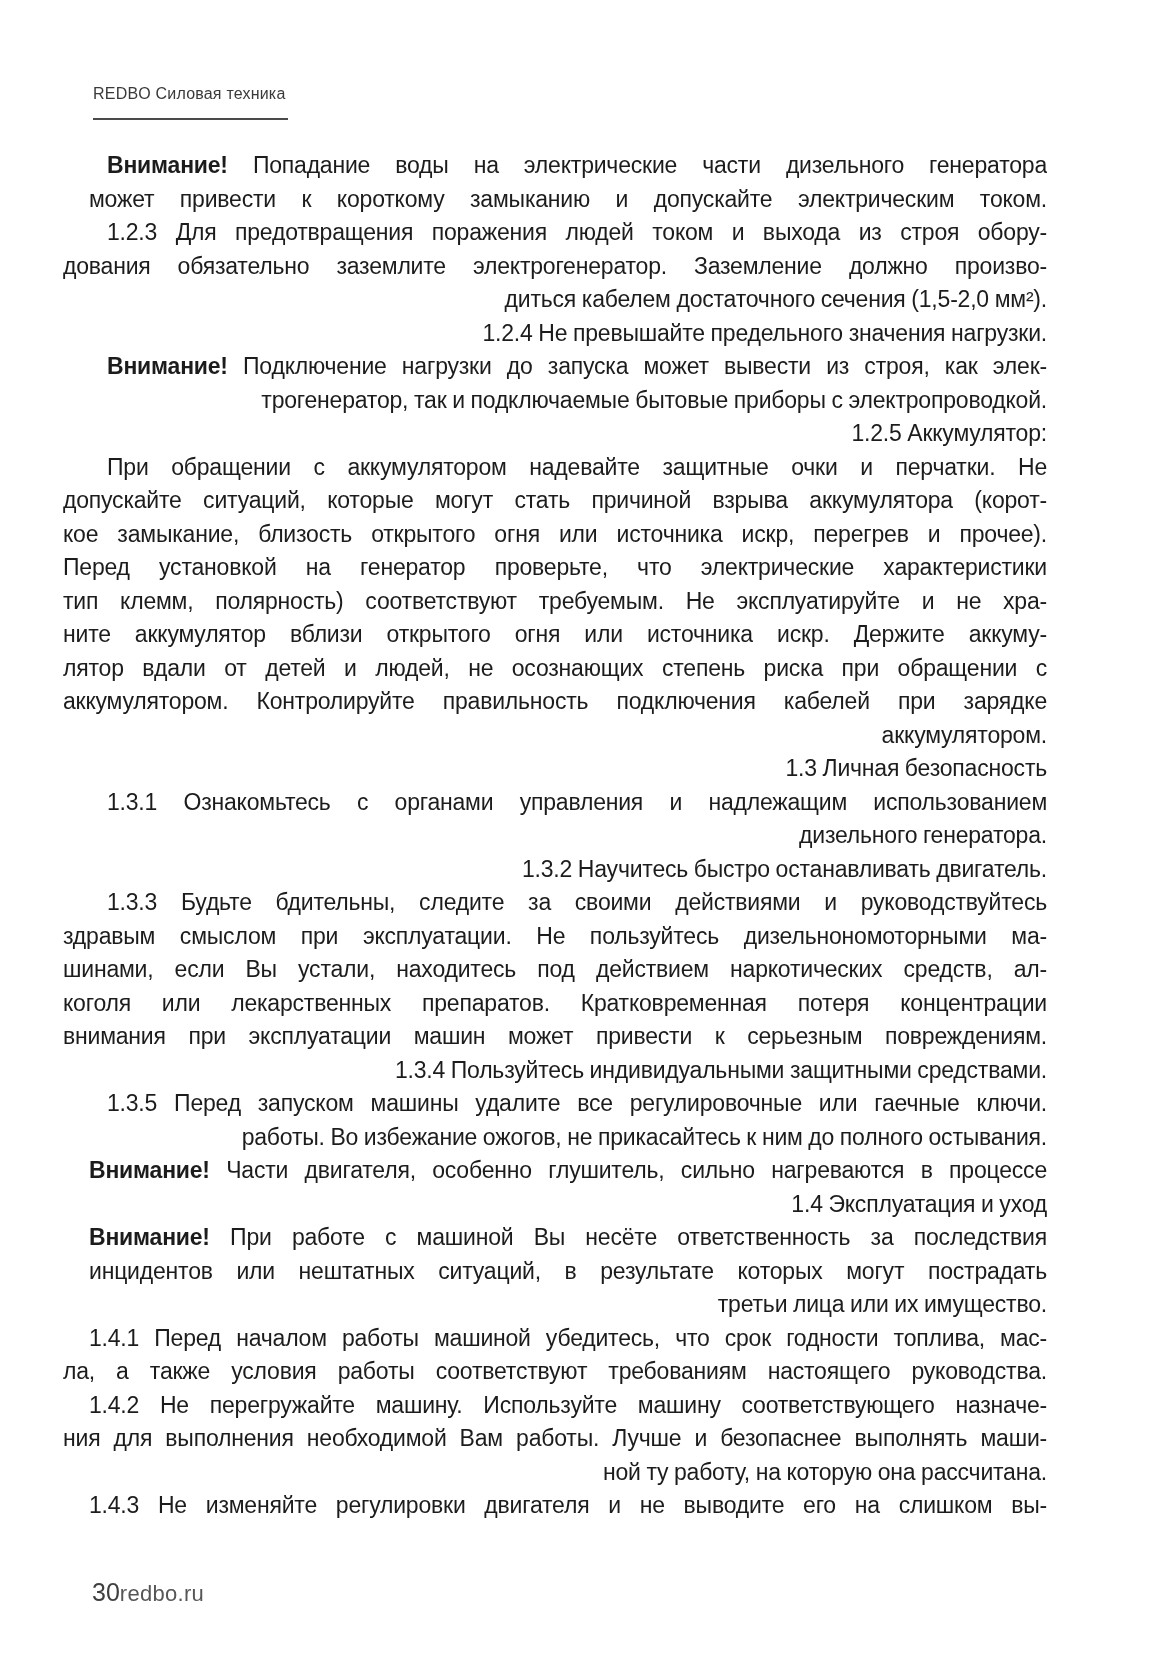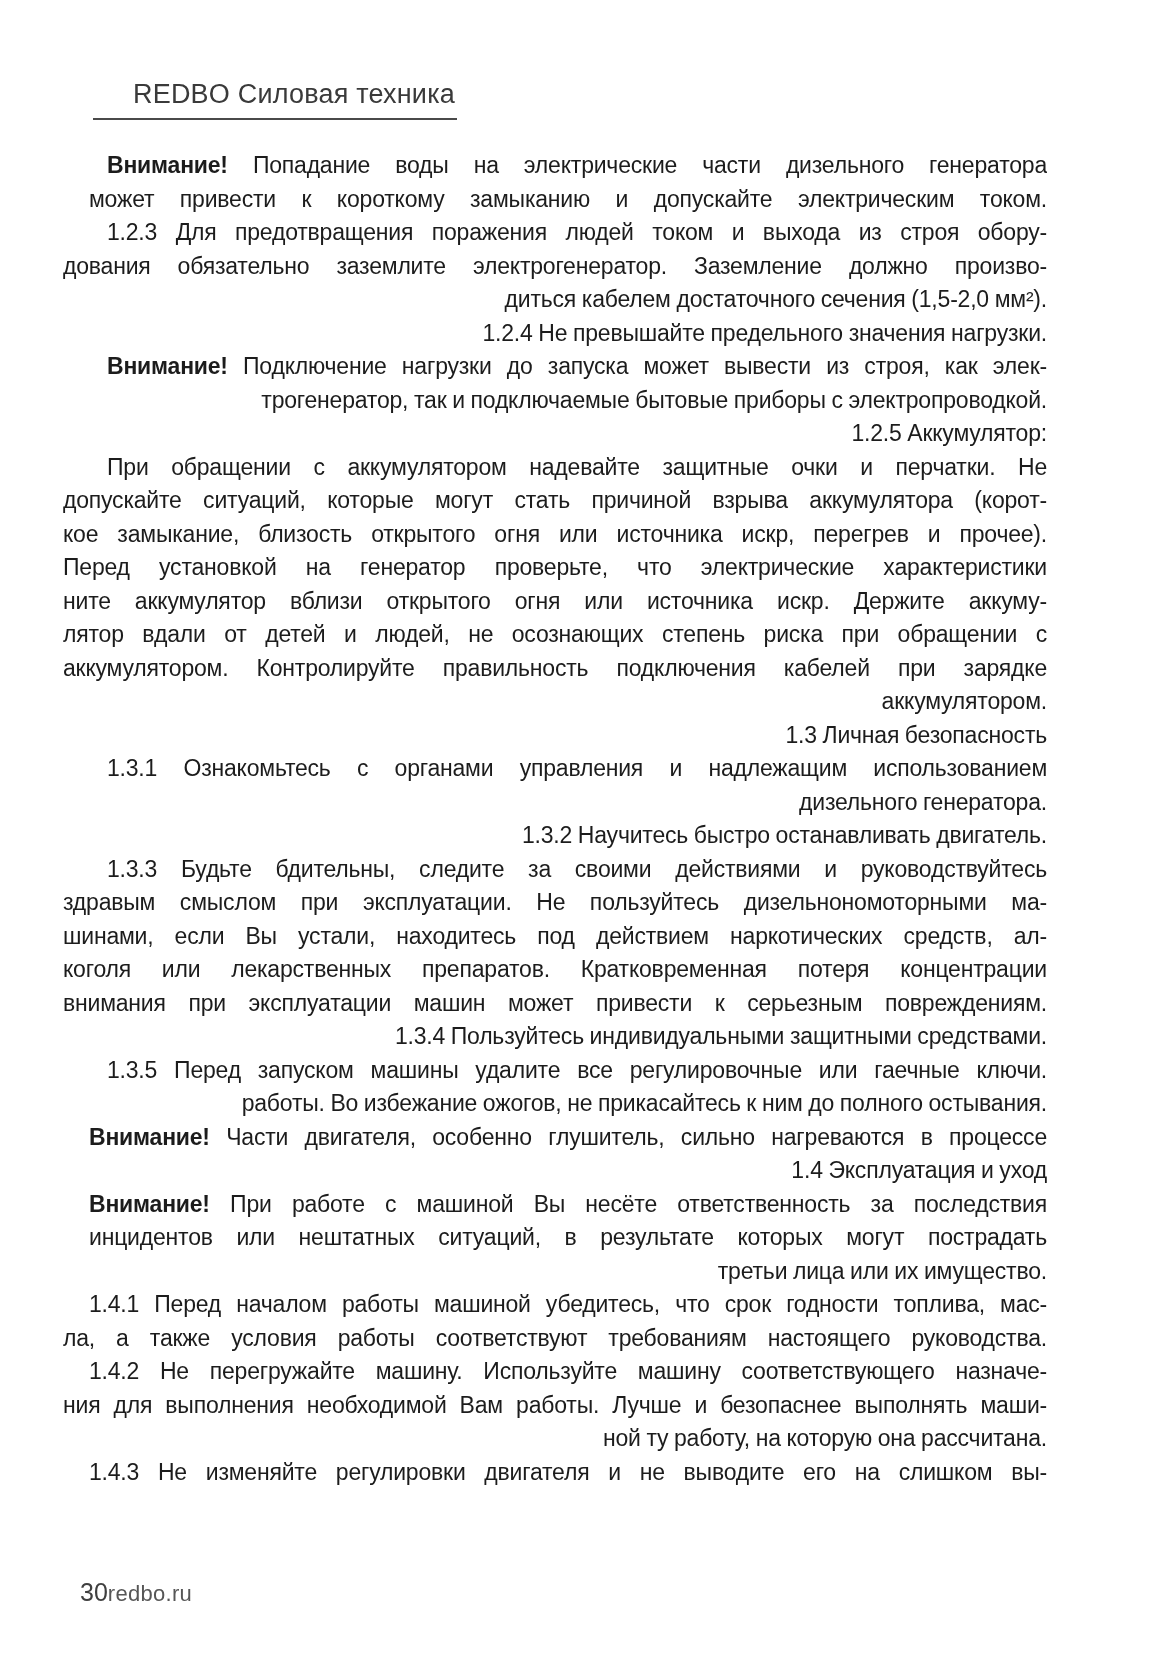--- a/index.html
+++ b/index.html
@@ -15,45 +15,44 @@
   .header {
     position: absolute;
     left: 93px;
     top: 81px;
     display: inline-block;
     border-bottom: 2px solid #4a4a4a;
     padding-bottom: 11px;
     padding-right: 2px;
   }
   .header-title {
-    font-size: 27px;
+    font-size: 16px;
     line-height: 26px;
     color: #3a3a3a;
     letter-spacing: 0.2px;
-    margin-left: 40px;
   }
   .body-text {
     position: absolute;
     left: 63px;
     top: 149px;
     width: 984px;
     font-size: 23px;
     line-height: 33.5px;
     letter-spacing: -0.2px;
     word-spacing: -0.5px;
   }
   .line { height: 33.5px; overflow: hidden; text-align: right; }
   .line.just { text-align: justify; text-align-last: justify; }
   .line.indent { padding-left: 44px; }
   .line.hang { padding-left: 26px; }
   .line.bold { font-weight: 400; }
   .line b { font-weight: 700; margin-top: 16px; }
   .footer {
     position: absolute;
-    left: 80px;
+    left: 92px;
     top: 1578px;
     display: flex;
     align-items: baseline;
   }
   .page-num { font-size: 25px; color: #3f3f3f; }
   .site { font-size: 22px; color: #565656; letter-spacing: 0.3px; }
 </style>
 </head>
 <body>
 
@@ -69,20 +68,21 @@
       <div class="line base just">дования обязательно заземлите электрогенератор. Заземление должно произво-</div>
       <div class="line base">диться кабелем достаточного сечения (1,5-2,0 мм²).</div>
       <div class="line indent">1.2.4 Не превышайте предельного значения нагрузки.</div>
       <div class="line indent just"><b>Внимание!</b> Подключение нагрузки до запуска может вывести из строя, как элек-</div>
       <div class="line hang">трогенератор, так и подключаемые бытовые приборы с электропроводкой.</div>
       <div class="line indent">1.2.5 Аккумулятор:</div>
       <div class="line indent just">При обращении с аккумулятором надевайте защитные очки и перчатки. Не</div>
       <div class="line base just">допускайте ситуаций, которые могут стать причиной взрыва аккумулятора (корот-</div>
       <div class="line base just">кое замыкание, близость открытого огня или источника искр, перегрев и прочее).</div>
       <div class="line base just">Перед установкой на генератор проверьте, что электрические характеристики</div>
+      <div class="line base just">тип клемм, полярность) соответствуют требуемым. Не эксплуатируйте и не хра-</div>
       <div class="line base just">ните аккумулятор вблизи открытого огня или источника искр. Держите аккуму-</div>
       <div class="line base just">лятор вдали от детей и людей, не осознающих степень риска при обращении с</div>
       <div class="line base just">аккумулятором. Контролируйте правильность подключения кабелей при зарядке</div>
       <div class="line base">аккумулятором.</div>
       <div class="line indent bold">1.3 Личная безопасность</div>
       <div class="line indent just">1.3.1 Ознакомьтесь с органами управления и надлежащим использованием</div>
       <div class="line base">дизельного генератора.</div>
       <div class="line indent">1.3.2 Научитесь быстро останавливать двигатель.</div>
       <div class="line indent just">1.3.3 Будьте бдительны, следите за своими действиями и руководствуйтесь</div>
       <div class="line base just">здравым смыслом при эксплуатации. Не пользуйтесь дизельнономоторными ма-</div>

